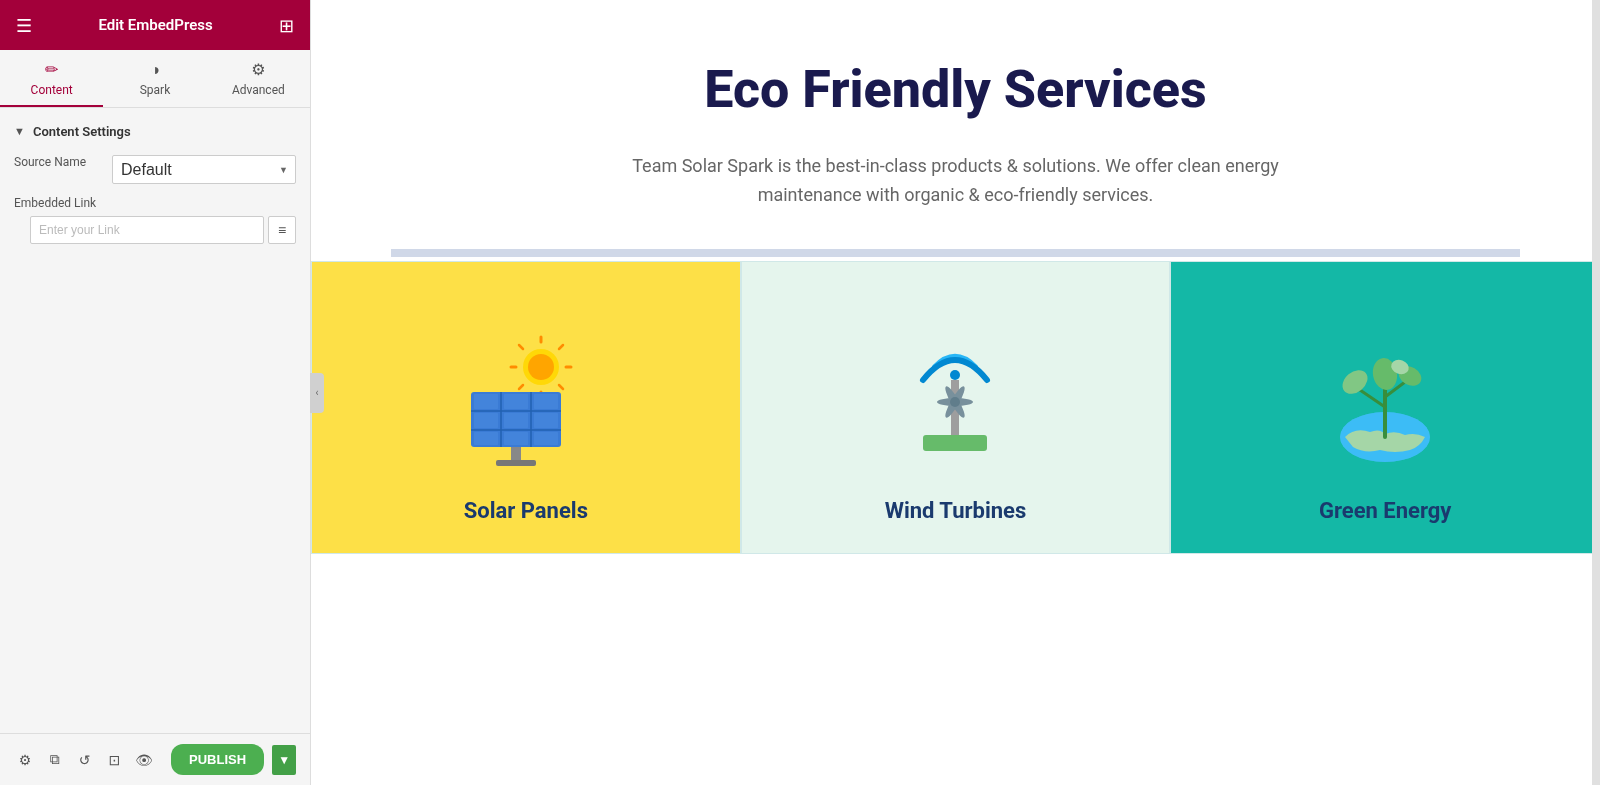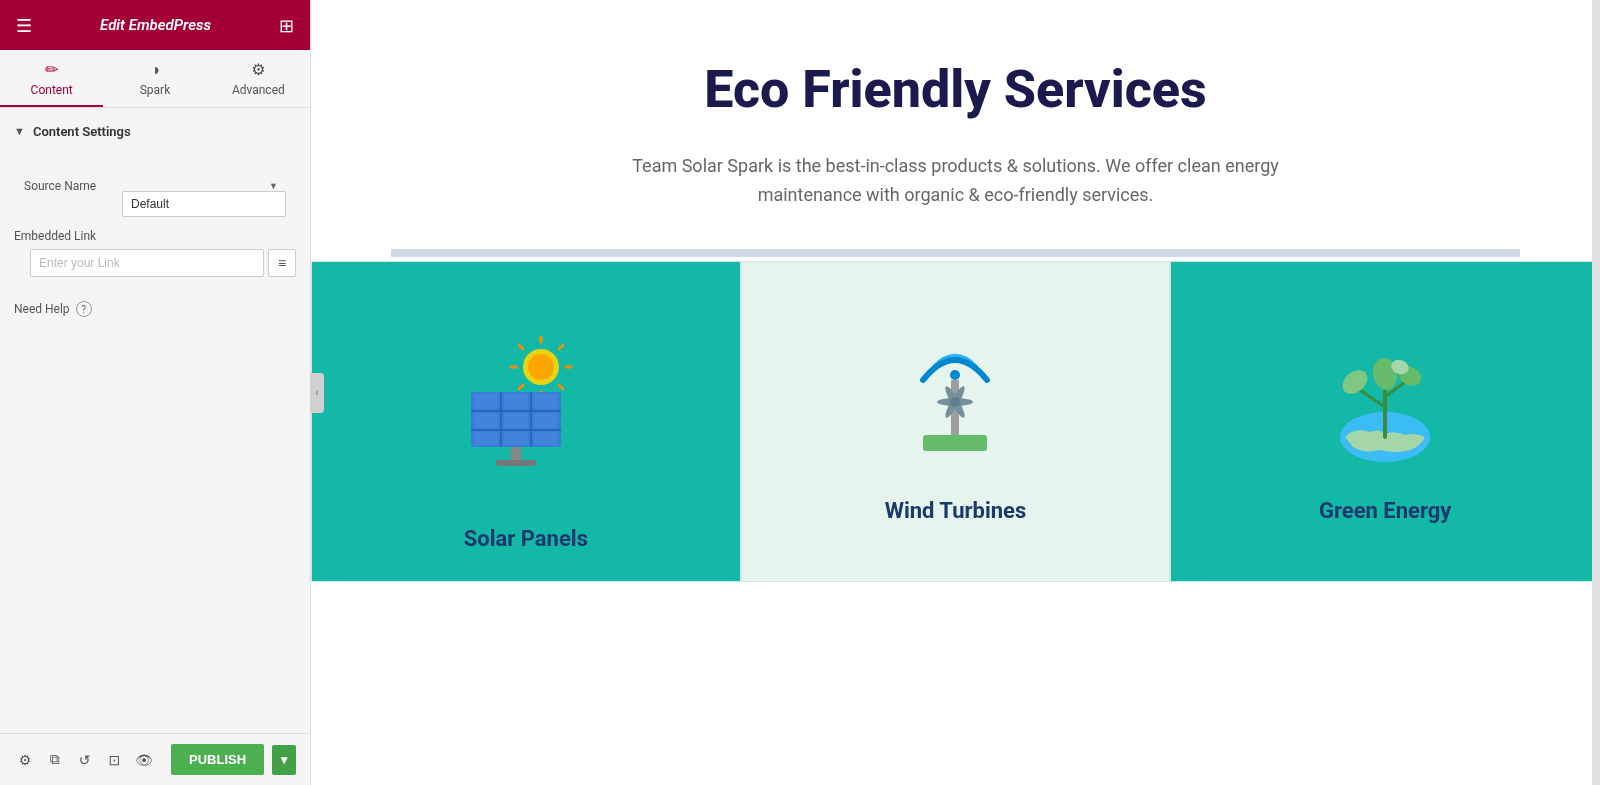--- a/index.html
+++ b/index.html
@@ -25,21 +25,20 @@
       align-items: center;
       justify-content: space-between;
       padding: 0 16px;
       height: 50px;
       flex-shrink: 0;
     }
     .panel-header-title {
       font-size: 15px;
       font-weight: 600;
       color: white;
-      font-style: italic;
     }
     .hamburger-icon, .grid-icon {
       cursor: pointer;
       color: white;
       font-size: 18px;
     }
 
     
     .tab-bar {
       background: #f5f5f5;
@@ -85,46 +84,44 @@
       gap: 8px;
       cursor: pointer;
     }
     .section-header .chevron {
       font-size: 11px;
       color: #555;
     }
 
     .field-row {
       display: flex;
-      align-items: center;
-      padding: 4px 24px 8px;
+      padding: 4px 14px 8px;
       gap: 8px;
     }
     .field-label {
       font-size: 12px;
       color: #555;
       width: 90px;
       flex-shrink: 0;
     }
     .select-wrapper {
       flex: 1;
       position: relative;
     }
     .select-wrapper select {
       width: 100%;
       border: 1px solid #ccc;
       background: white;
       padding: 5px 24px 5px 8px;
-      font-size: 12px;
+      font-size: 16px;
       color: #333;
       appearance: none;
       -webkit-appearance: none;
       border-radius: 2px;
       cursor: pointer;
-      margin-top: 36px;
     }
     .select-wrapper::after {
       content: '▼';
       position: absolute;
       right: 8px;
       top: 50%;
       transform: translateY(-50%);
       font-size: 9px;
       color: #666;
       pointer-events: none;
@@ -212,21 +209,21 @@
       font-size: 14px;
     }
     .publish-btn {
       background: #4caf50;
       color: white;
       border: none;
       padding: 8px 18px;
       font-size: 13px;
       font-weight: 600;
       cursor: pointer;
-      border-radius: 2px;
+      border-radius: 12px;
     }
     .publish-arrow-btn {
       background: #43a047;
       color: white;
       border: none;
       padding: 8px 6px;
       font-size: 12px;
       cursor: pointer;
       border-radius: 2px;
     }
@@ -387,24 +384,20 @@
     </div>
 
     <div class="embedded-link-section">
       <div class="embedded-link-label">Embedded Link</div>
       <div class="link-input-row">
         <input type="text" class="link-input" placeholder="Enter your Link" style="">
         <div class="link-menu-btn">≡</div>
       </div>
     </div>
 
-    <div class="need-help">
-      <span>Need Help</span>
-      <div class="help-circle">?</div>
-    </div>
 
   </div>
 
   <div class="panel-footer">
     <div class="footer-icon">⚙</div>
     <div class="footer-icon">⧉</div>
     <div class="footer-icon">↺</div>
     <div class="footer-icon">⊡</div>
     <div class="footer-icon">👁</div>
     <div class="footer-spacer"></div>
@@ -418,21 +411,21 @@
 <div class="right-panel">
   <div class="preview-content">
 
     <h1 class="preview-title">Eco Friendly Services</h1>
     <p class="preview-subtitle">Team Solar Spark is the best-in-class products &amp; solutions. We offer clean energy maintenance with organic &amp; eco-friendly services.</p>
 
     <div class="preview-divider"></div>
 
     <div class="cards-grid">
 
-      <div class="card" style="background:#14b8a6;gap:28px;">
+      <div class="card" style="background:#fde047;">
         <div class="card-illustration">
           <svg viewBox="0 0 140 140" width="140" height="140">
 
             <circle cx="85" cy="35" r="18" fill="#FFD700" opacity="0.9"></circle>
             <circle cx="85" cy="35" r="13" fill="#FFA500"></circle>
 
             <line x1="85" y1="10" x2="85" y2="5" stroke="#FF8C00" stroke-width="3" stroke-linecap="round"></line>
             <line x1="85" y1="60" x2="85" y2="65" stroke="#FF8C00" stroke-width="3" stroke-linecap="round"></line>
             <line x1="60" y1="35" x2="55" y2="35" stroke="#FF8C00" stroke-width="3" stroke-linecap="round"></line>
             <line x1="110" y1="35" x2="115" y2="35" stroke="#FF8C00" stroke-width="3" stroke-linecap="round"></line>

